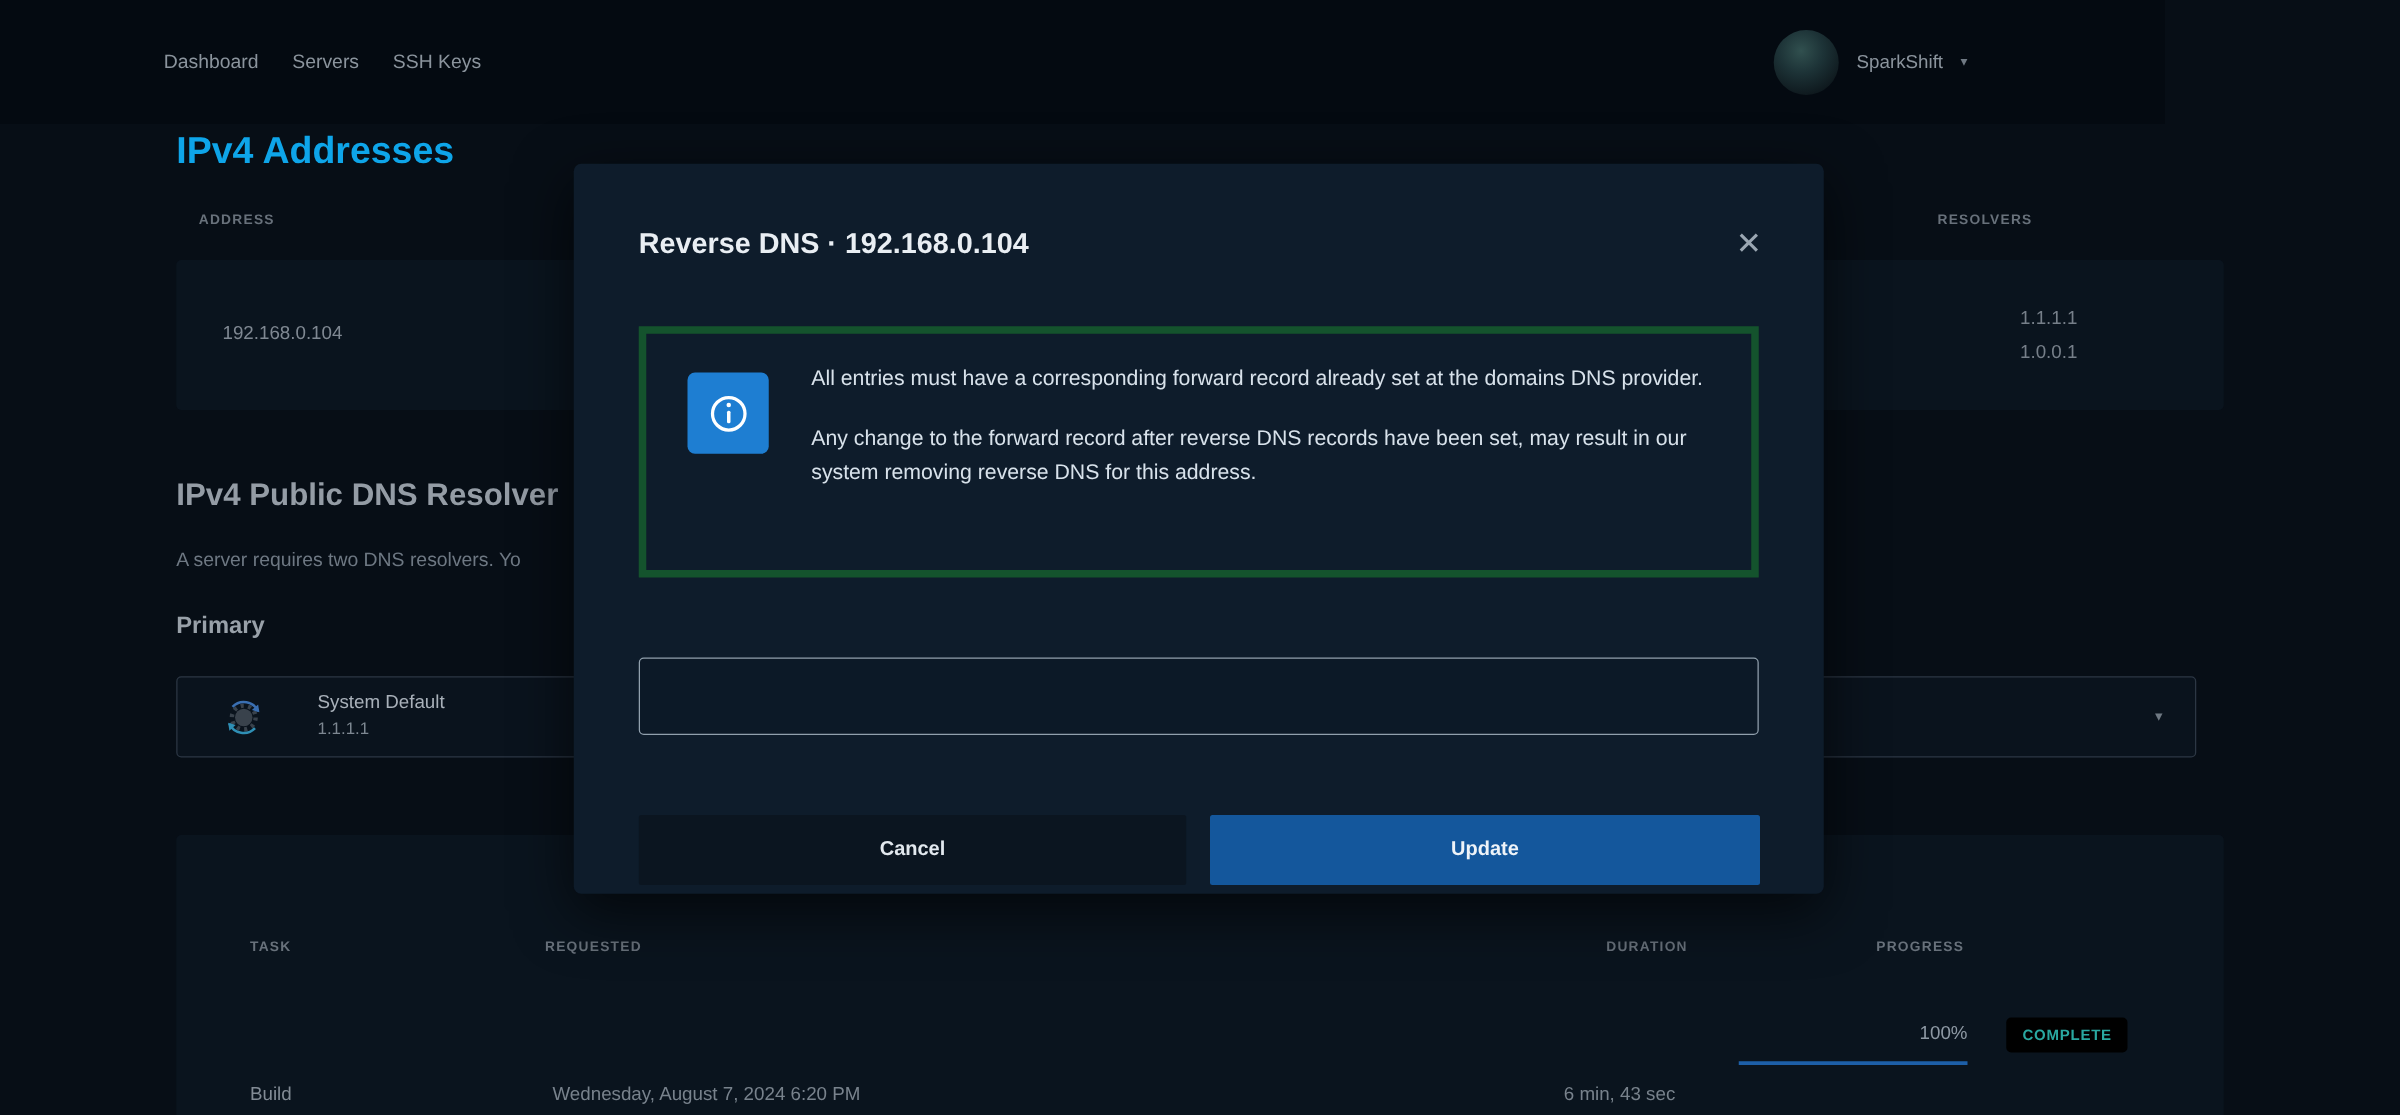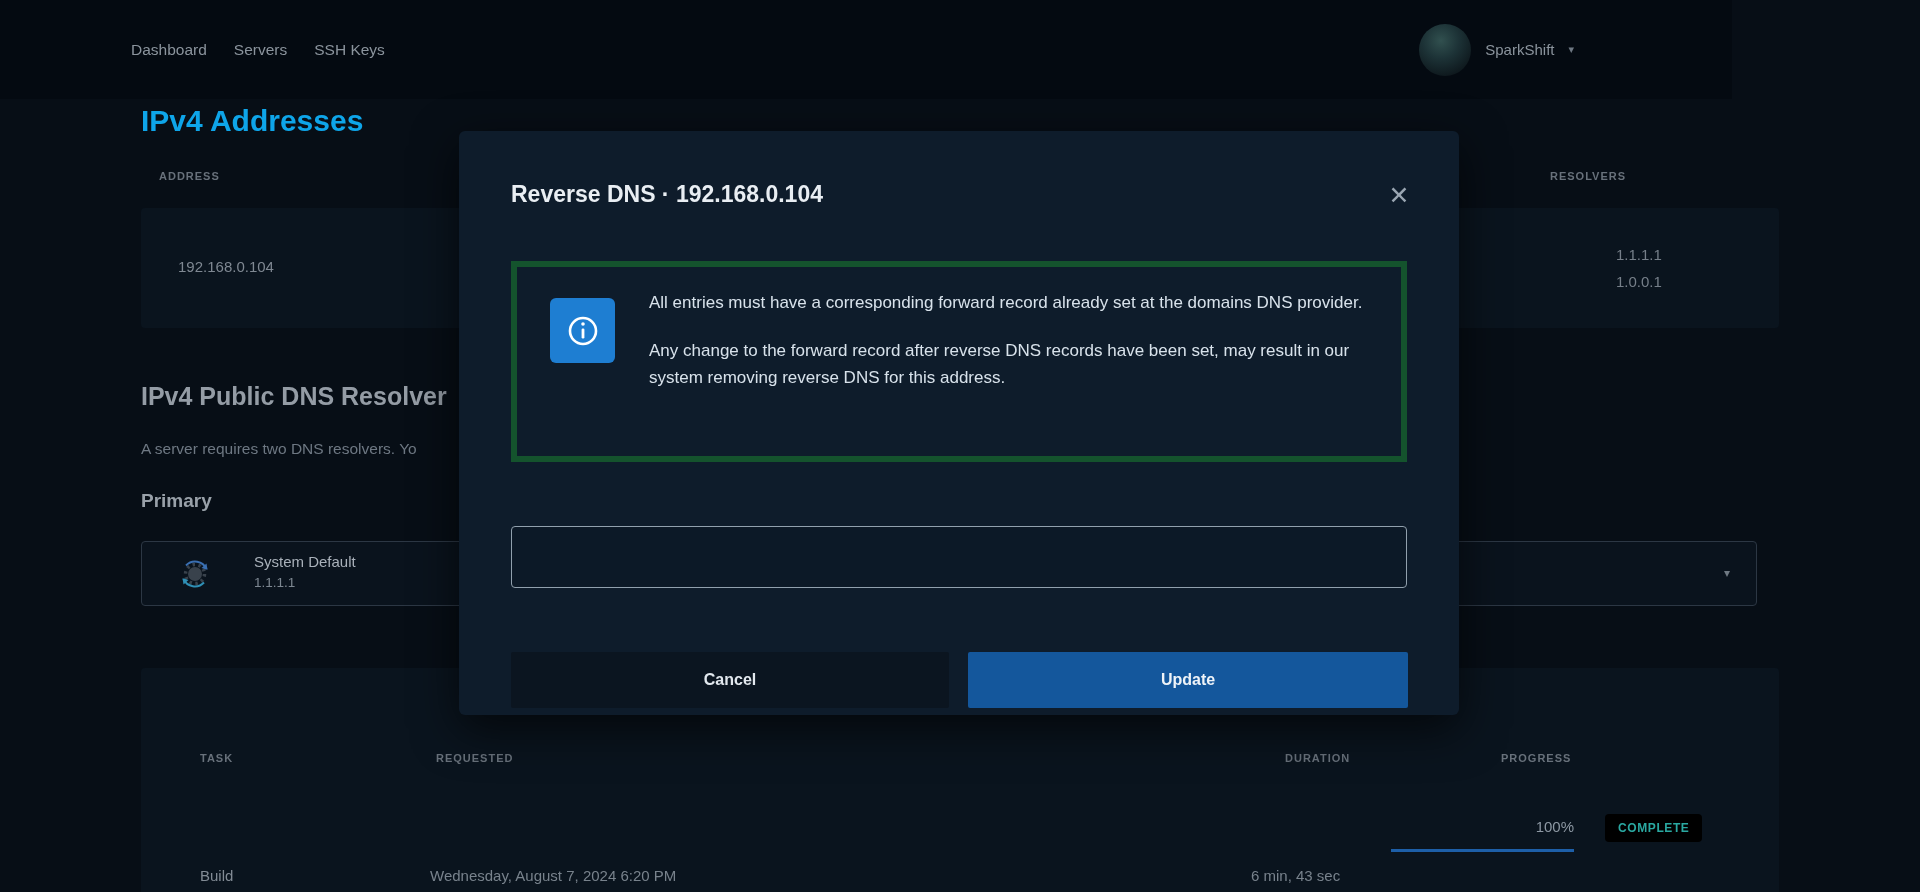--- a/index.html
+++ b/index.html
@@ -70,21 +70,21 @@
     position: absolute; left: 141px; top: 569px; width: 1638px; height: 230px;
     background: #0a141e; border-radius: 4px 4px 0 0;
   }
   .t-hdr-task { left: 59px; top: 84px; }
   .t-hdr-requested { left: 295px; top: 84px; }
   .t-hdr-duration { left: 1144px; top: 84px; }
   .t-hdr-progress { left: 1360px; top: 84px; }
   .card2 .col-header { position: absolute; }
   .t-cell { position: absolute; font-size: 15px; color: #828b95; top: 152px; margin-top: 47px; }
   .t-task { left: 59px; }
-  .t-requested { left: 289px; color: #78828c; text-align: center; }
+  .t-requested { left: 301px; color: #78828c; text-align: center; }
   .t-duration { left: 1110px; color: #78828c; }
   .t-pct {
     position: absolute; left: 1250px; top: 150px; width: 183px;
     text-align: right; font-size: 15px; color: #8d98a3;
   }
   .t-bar {
     position: absolute; left: 1250px; top: 181px; width: 183px; height: 3px;
     background: #1d5fa8;
   }
   .t-badge {

